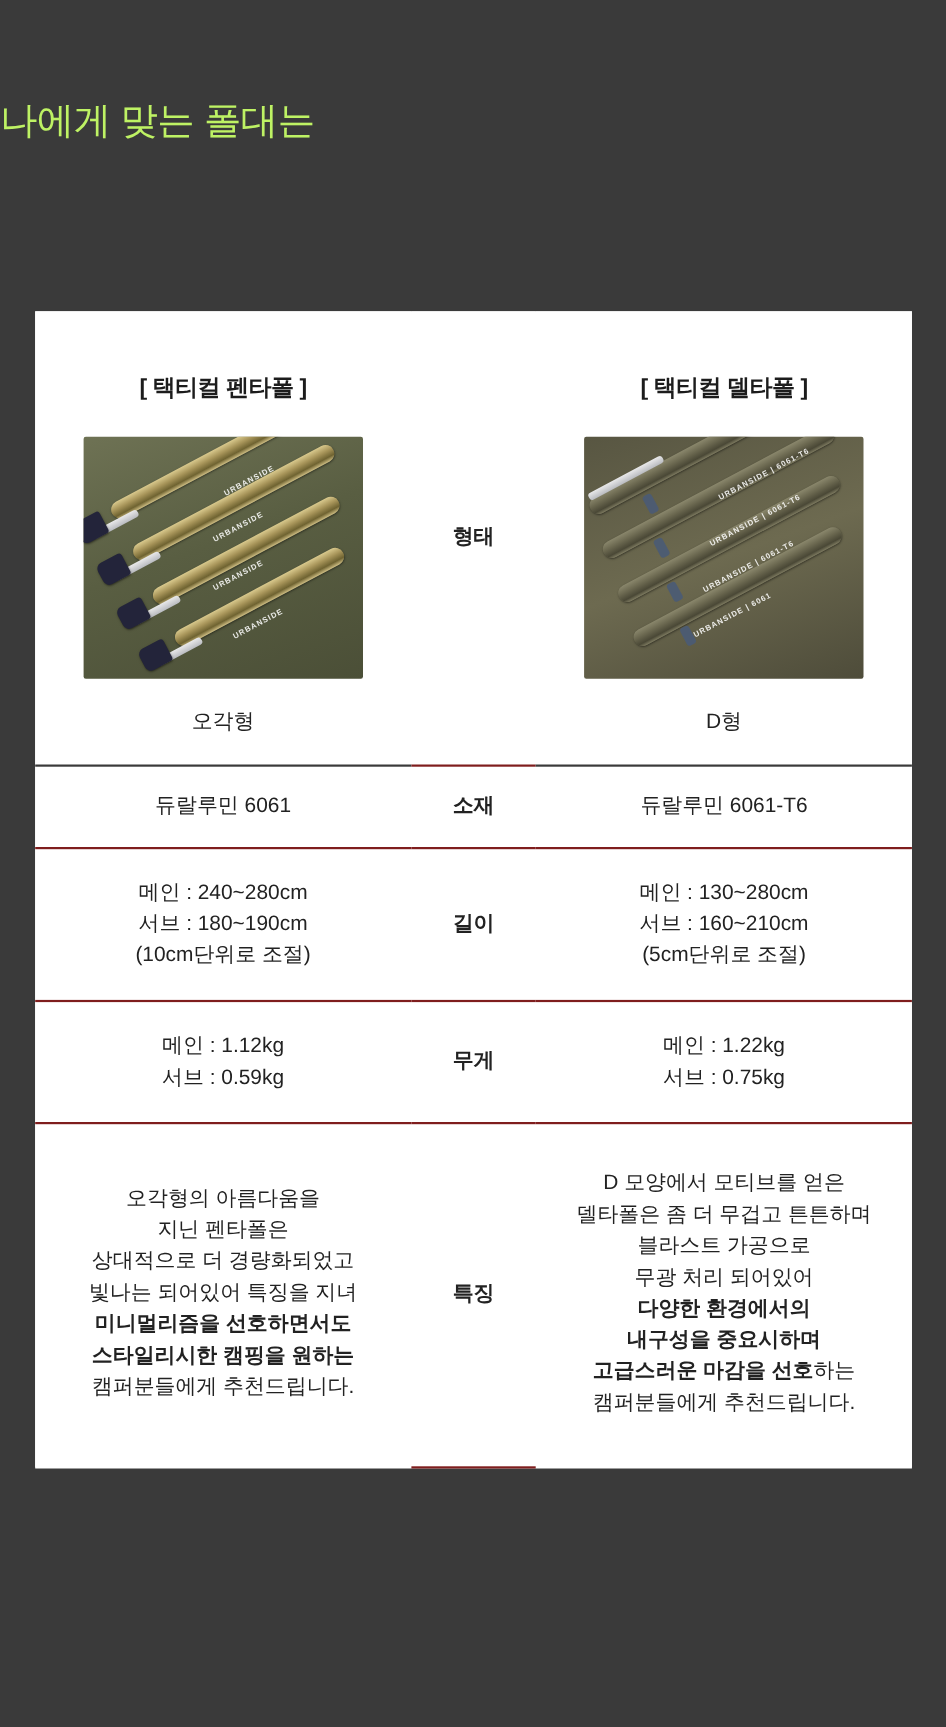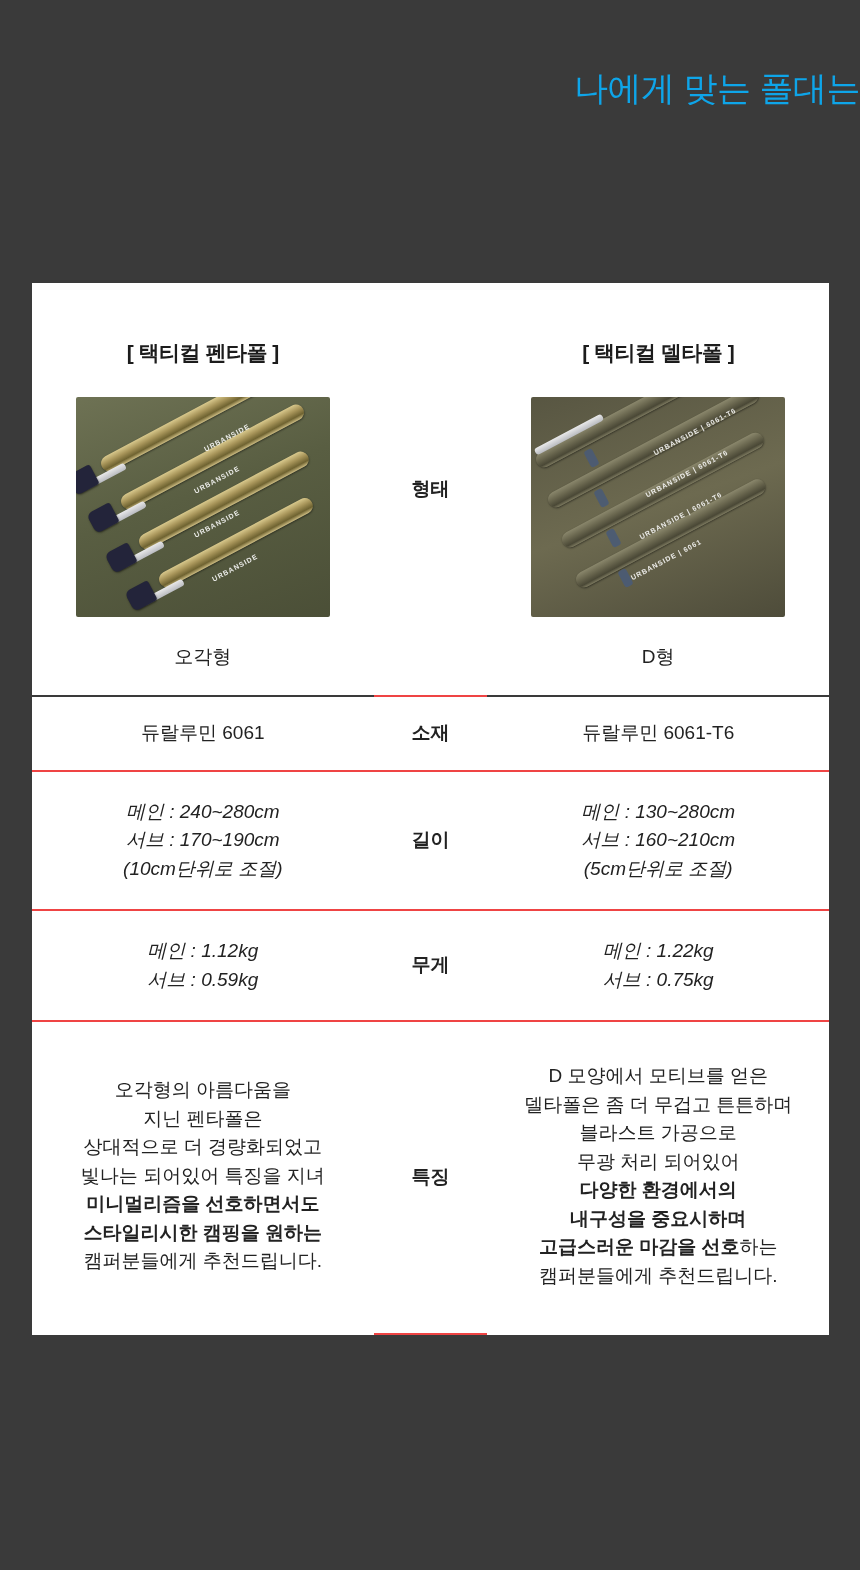--- a/index.html
+++ b/index.html
@@ -8,23 +8,23 @@
     height: 1570px;
     background: #3a3a3a;
     font-family: "Liberation Sans", sans-serif;
     overflow: hidden;
   }
 
   .page { position: relative; width: 860px; height: 1570px; }
 
   
   .heading {
-    padding-top: 66px;
-    text-align: right;
-    color: #0ea5e9;
+    padding-top: 88px;
+    text-align: left;
+    color: #bef264;
     line-height: 1.32;
   }
   .heading .line1 {
     font-size: 34px;
     font-weight: normal;
     letter-spacing: -0.5px;
   }
   .heading .line2 {
     font-size: 36px;
     font-weight: bold;
@@ -45,21 +45,21 @@
     table-layout: fixed;
     background: #ffffff;
   }
   table.spec td {
     background: #ffffff;
     vertical-align: middle;
     text-align: center;
     color: #222222;
     font-size: 19px;
     line-height: 1.5;
-    border-bottom: 2px solid #ef4444;
+    border-bottom: 2px solid #7f1d1d;
   }
   .col-side { width: 303px; }
   .col-mid  { width: 101px; }
 
   td.mid {
     background: #9a9a9a;
     color: #ffffff;
     font-weight: bold;
     font-size: 19px;
     border-bottom: 2px solid #3a3a3a;
@@ -136,21 +136,21 @@
     font-size: 7px;
     letter-spacing: 1px;
     font-weight: bold;
     transform: rotate(-28deg);
     white-space: nowrap;
   }
 
   
   .len-lines div, .wt-lines div { white-space: nowrap; }
   td.cell { padding: 22px 8px; }
-  td.cell-tall { padding: 26px 8px; font-style: italic; }
+  td.cell-tall { padding: 26px 8px; }
 
   .feature {
     padding: 40px 16px 44px 16px;
     font-size: 17px;
     line-height: 1.72;
   }
   .feature .b { font-weight: bold; }
 
   .mid-tall { border-bottom: none; }
 
@@ -232,21 +232,21 @@
           <td class="cell">듀랄루민 6061</td>
           <td class="mid">소재</td>
           <td class="cell">듀랄루민 6061-T6</td>
         </tr>
 
 
         <tr>
           <td class="cell-tall">
             <div class="len-lines">
               <div>메인 : 240~280cm</div>
-              <div>서브 : 170~190cm</div>
+              <div>서브 : 180~190cm</div>
               <div>(10cm단위로 조절)</div>
             </div>
           </td>
           <td class="mid">길이</td>
           <td class="cell-tall">
             <div class="len-lines">
               <div>메인 : 130~280cm</div>
               <div>서브 : 160~210cm</div>
               <div>(5cm단위로 조절)</div>
             </div>

